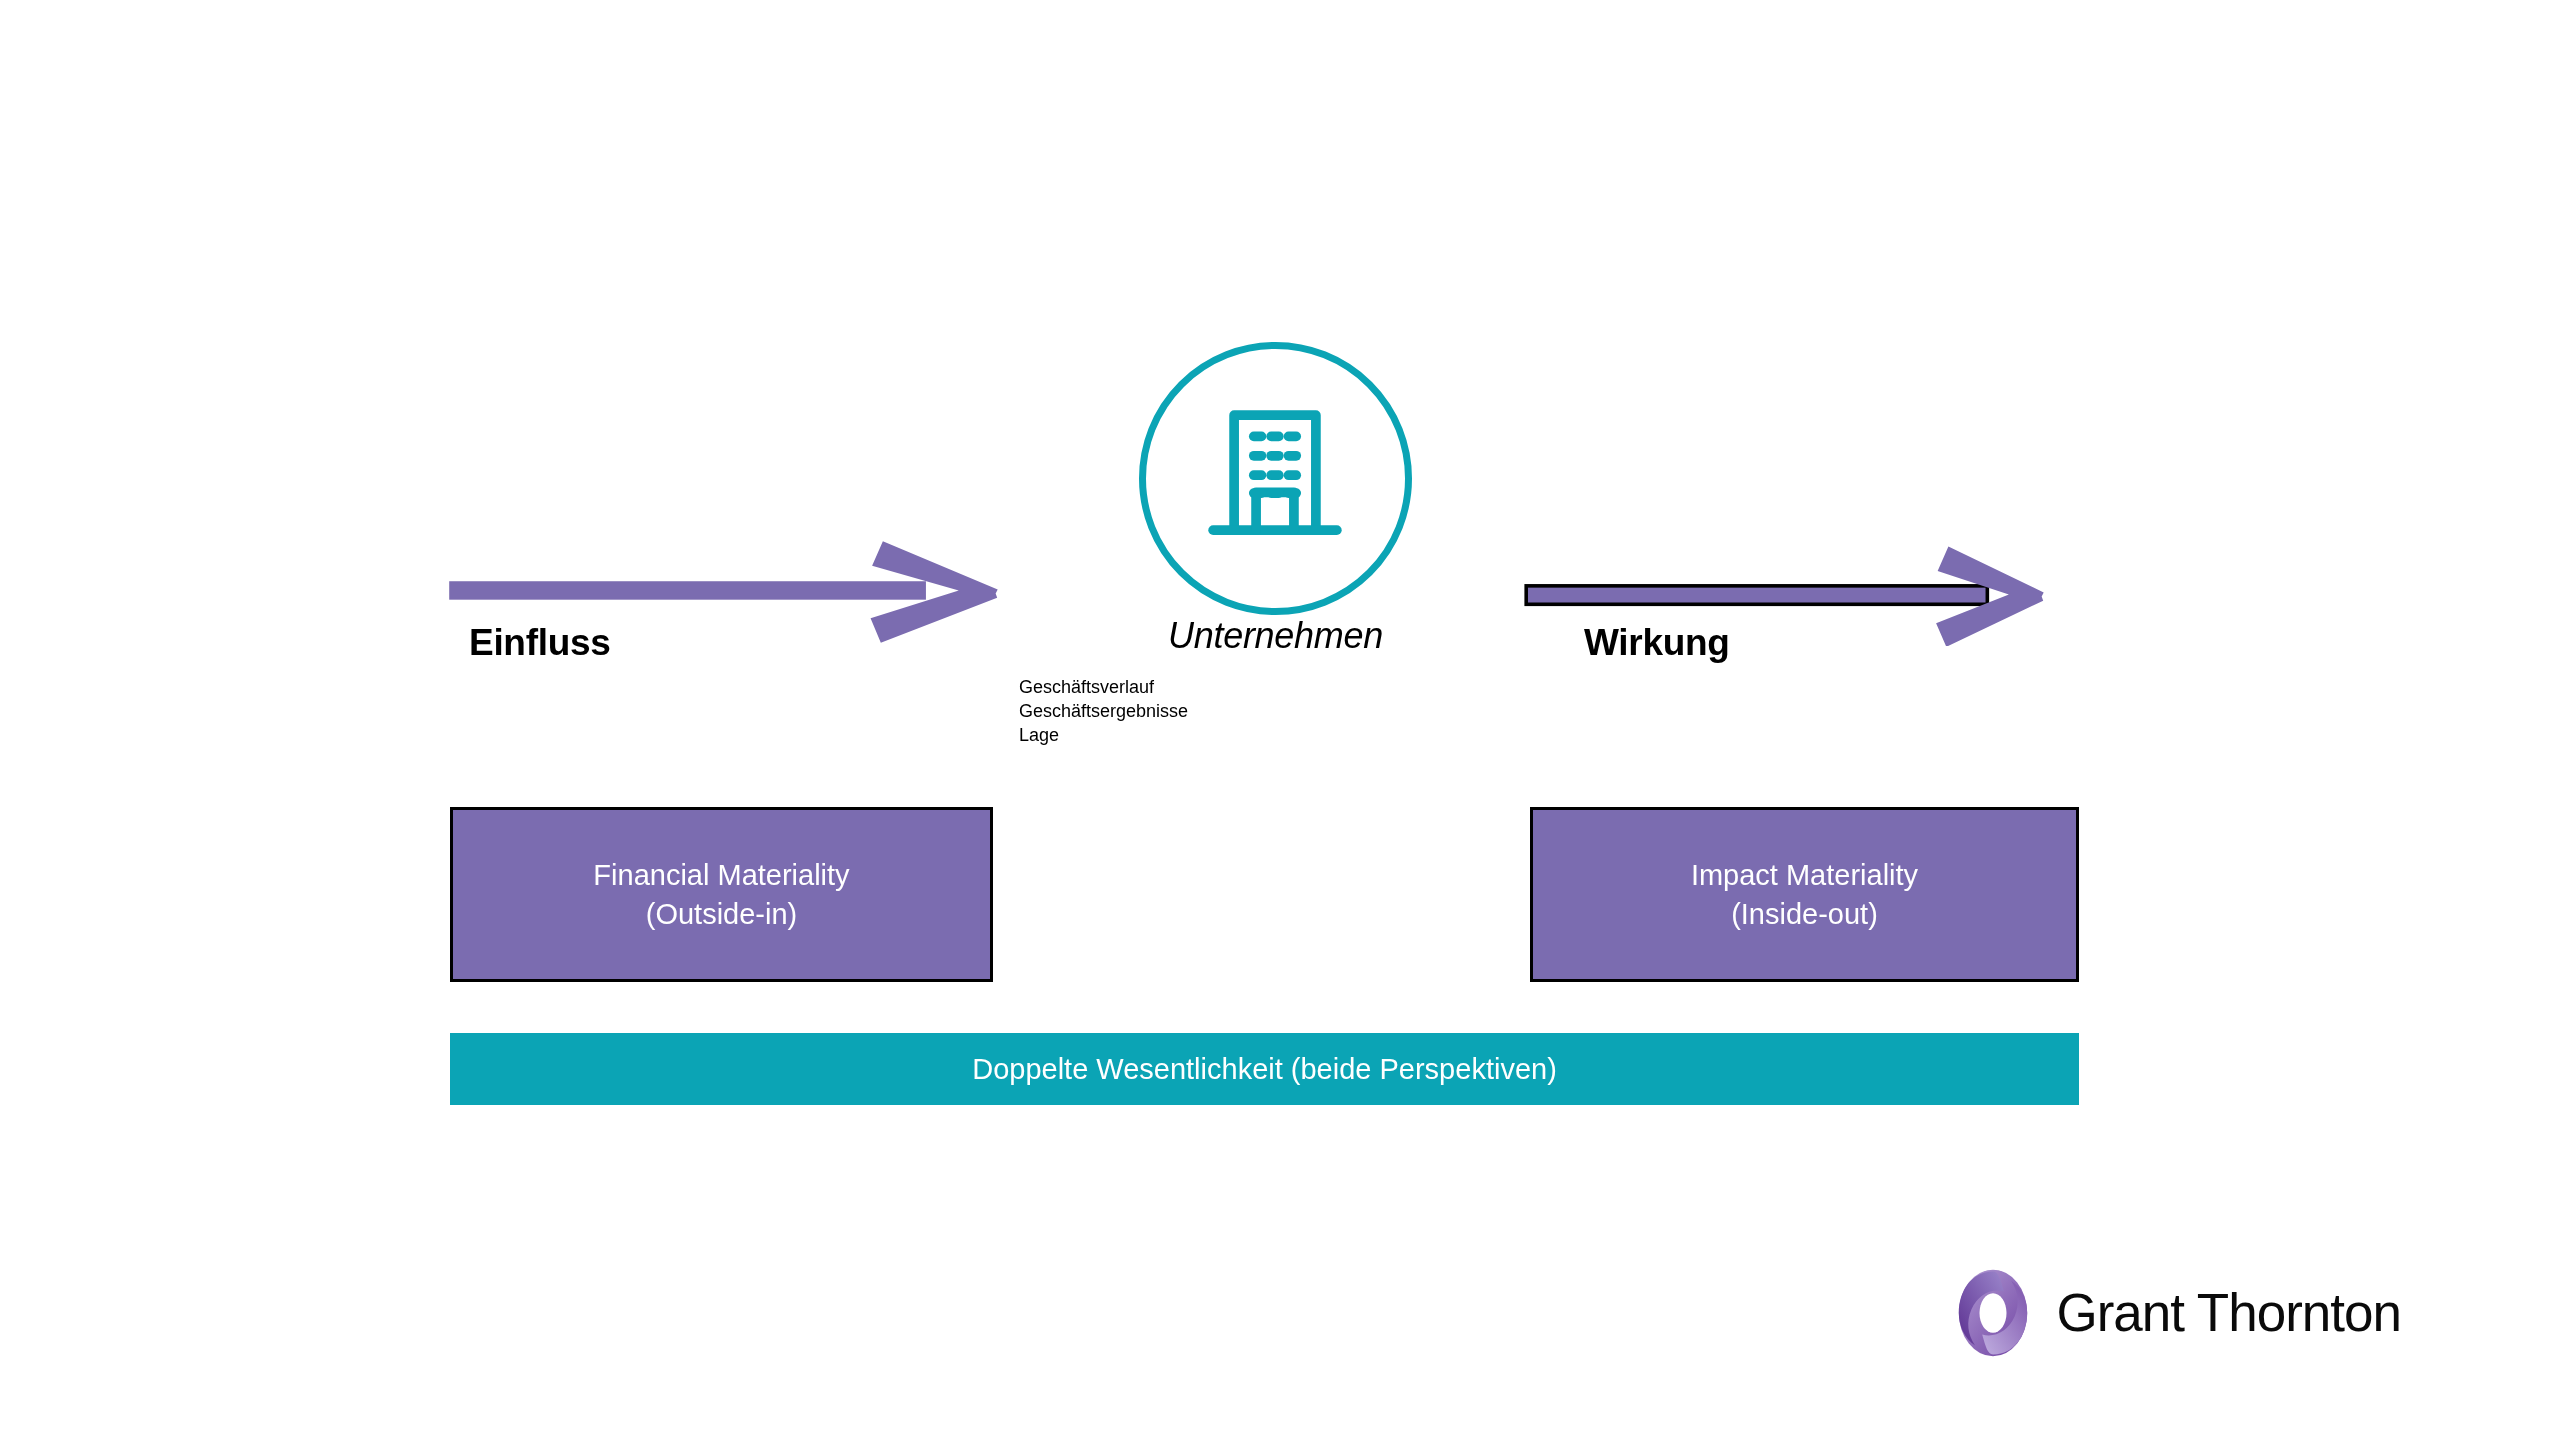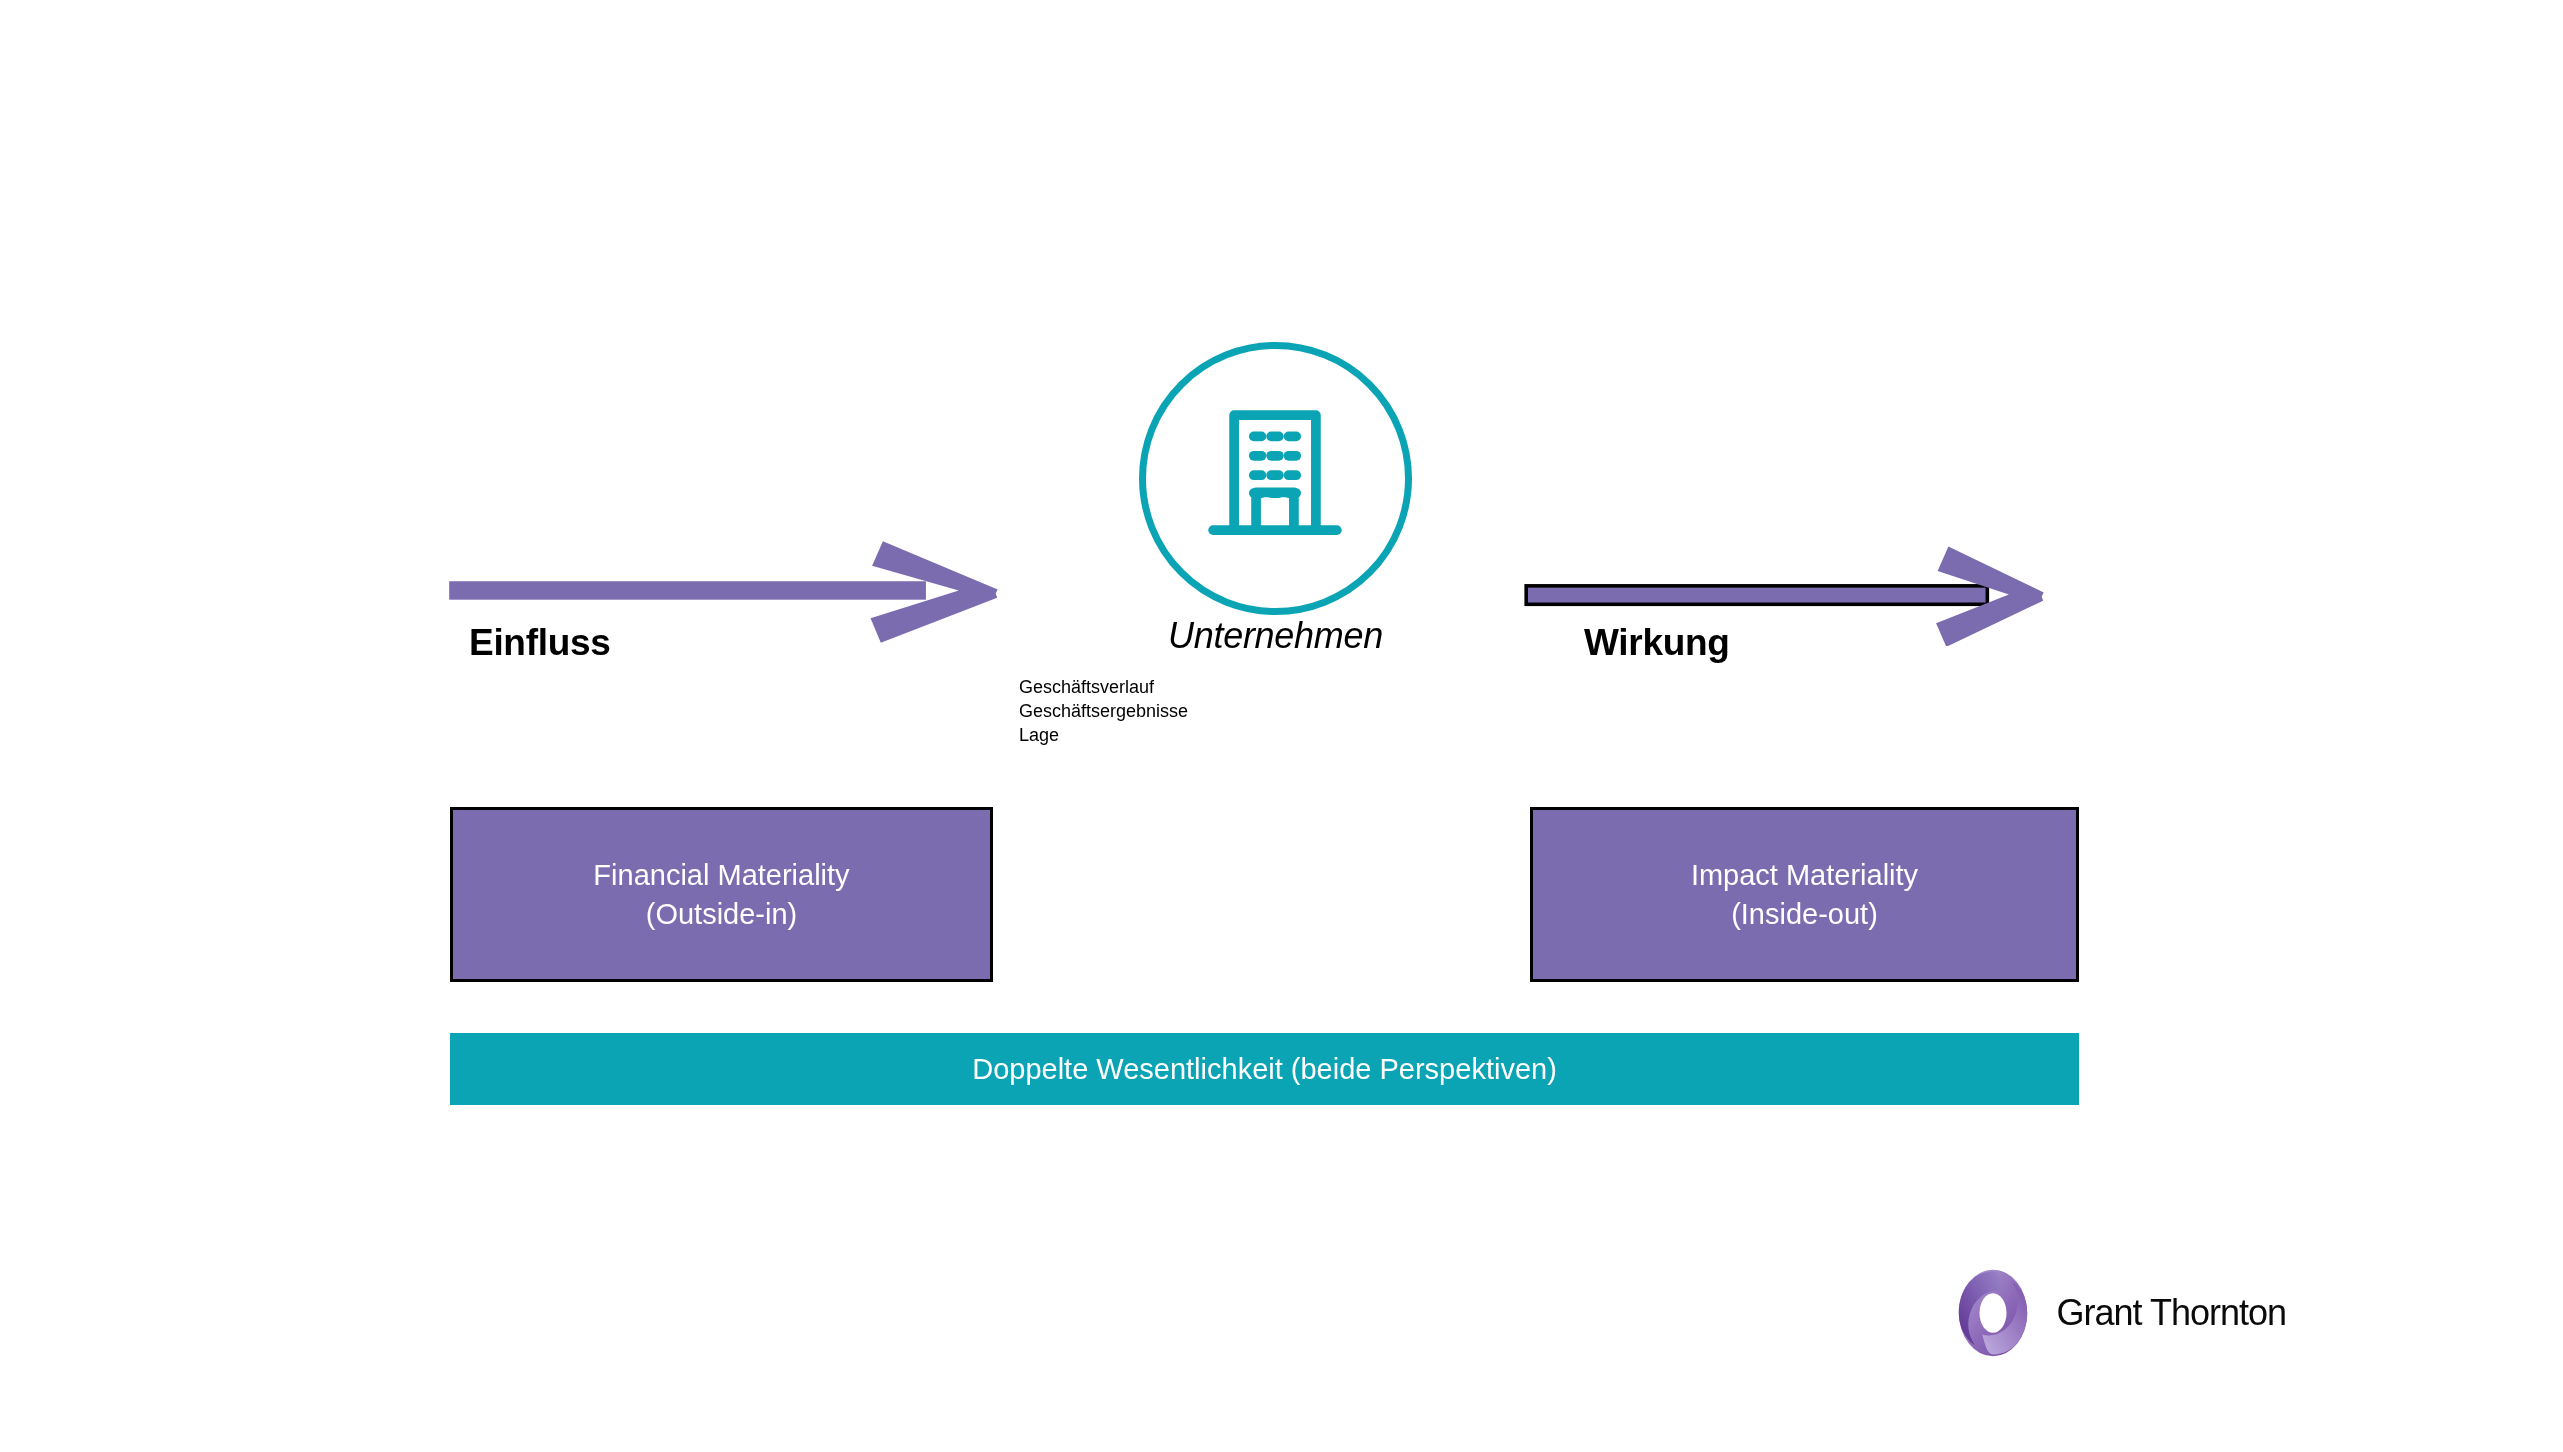--- a/index.html
+++ b/index.html
@@ -39,21 +39,21 @@
   .mbox div{white-space:nowrap;}
 
   .banner{position:absolute;left:450px;top:1033px;width:1629px;height:72px;
           background:#0ba4b5;color:#fff;display:flex;align-items:center;
           justify-content:center;font-size:29px;line-height:1;}
 
   
   .logo{position:absolute;left:1948px;top:1261px;width:564px;height:103px;
         display:flex;align-items:center;}
   .logo-mark{width:90px;height:90px;flex:0 0 auto;}
-  .logo-text{margin-left:18.5px;font-size:36px;line-height:1;color:#0a0a0a;
+  .logo-text{margin-left:18.5px;font-size:53px;line-height:1;color:#0a0a0a;
              letter-spacing:-1px;white-space:nowrap;font-weight:400;}
 </style>
 </head>
 <body>
 
 <div class="stage">
 
   <div class="circle-wrap">
     <div class="circle"></div>
     <svg class="bldg" viewBox="0 0 270 290">

